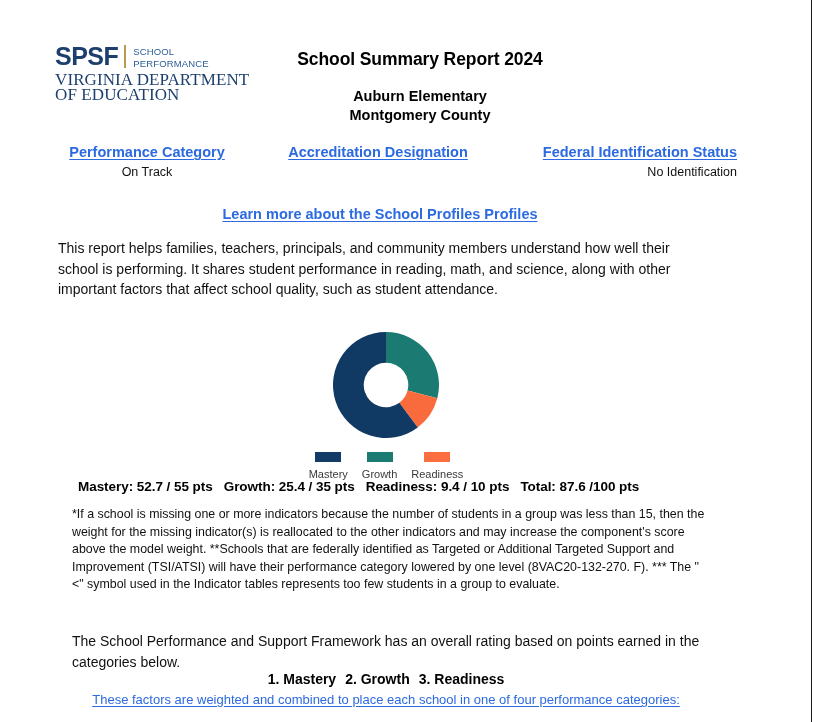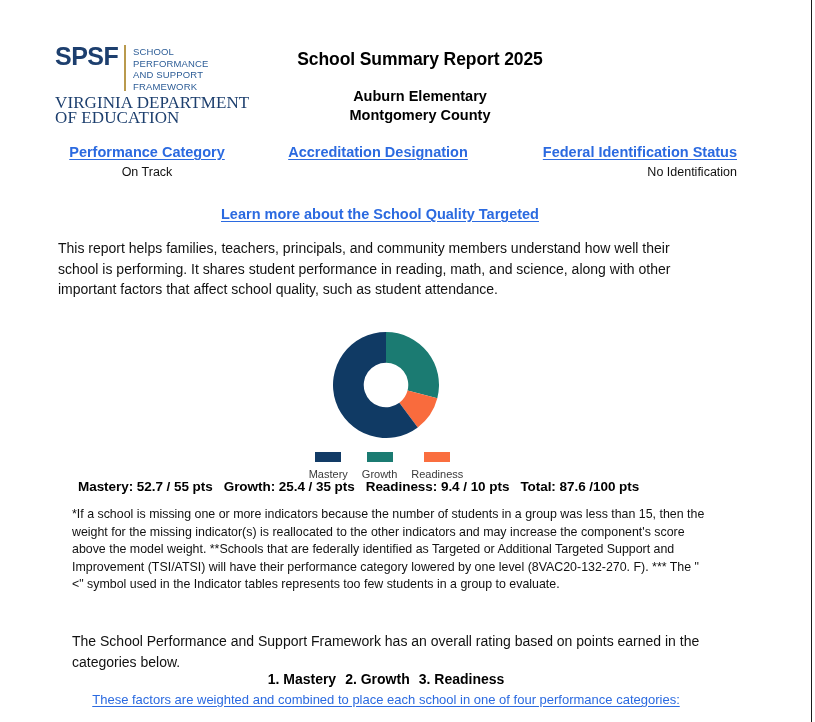--- a/index.html
+++ b/index.html
@@ -297,49 +297,48 @@
   <div class="content">
 
     <div class="header">
 
       <div class="logo">
         <div class="logo-top">
           <div class="logo-spsf">SPSF</div>
           <div class="logo-divider"></div>
           <div class="logo-sub">
             <div>SCHOOL PERFORMANCE</div>
-            <div>AND SUPPORT FRAMEWORK</div>
           </div>
         </div>
         <div class="logo-vdoe">VIRGINIA DEPARTMENT OF EDUCATION</div>
       </div>
 
       <div class="title-block">
-        <div class="report-title">School Summary Report 2025</div>
+        <div class="report-title">School Summary Report 2024</div>
         <div class="school-name">Auburn Elementary</div>
         <div class="division-name">Montgomery County</div>
       </div>
     </div>
 
     <div class="status-row">
       <div class="status-cell c1">
         <a class="status-link">Performance Category</a>
         <div class="status-value">On Track</div>
       </div>
       <div class="status-cell c2">
         <a class="status-link">Accreditation Designation</a>
       </div>
       <div class="status-cell c3">
         <a class="status-link">Federal Identification Status</a>
         <div class="status-value">No Identification</div>
       </div>
     </div>
 
     <div class="learn-more-wrap">
-      <a class="learn-more">Learn more about the School Quality Targeted</a>
+      <a class="learn-more">Learn more about the School Profiles Profiles</a>
     </div>
 
     <div class="intro">This report helps families, teachers, principals, and community members understand how well their school is performing. It shares student performance in reading, math, and science, along with other important factors that affect school quality, such as student attendance.</div>
 
 
     <div class="donut-wrap">
       <svg class="donut" viewBox="0 0 100 100">
         <g id="donut-slices">
             <path d="M 50 0 A 50 50 0 0 1 98.40675767936872 62.52141409629431 L 70.33083822533486 55.25899392044361 A 21 21 0 0 0 50 29 Z" fill="#1b7b72"></path>
             <path d="M 98.40675767936872 62.52141409629431 A 50 50 0 0 1 79.9671494264312 90.02461686579827 L 62.586202759101106 66.81033908363527 A 21 21 0 0 0 70.33083822533486 55.25899392044361 Z" fill="#f96b3d"></path>

